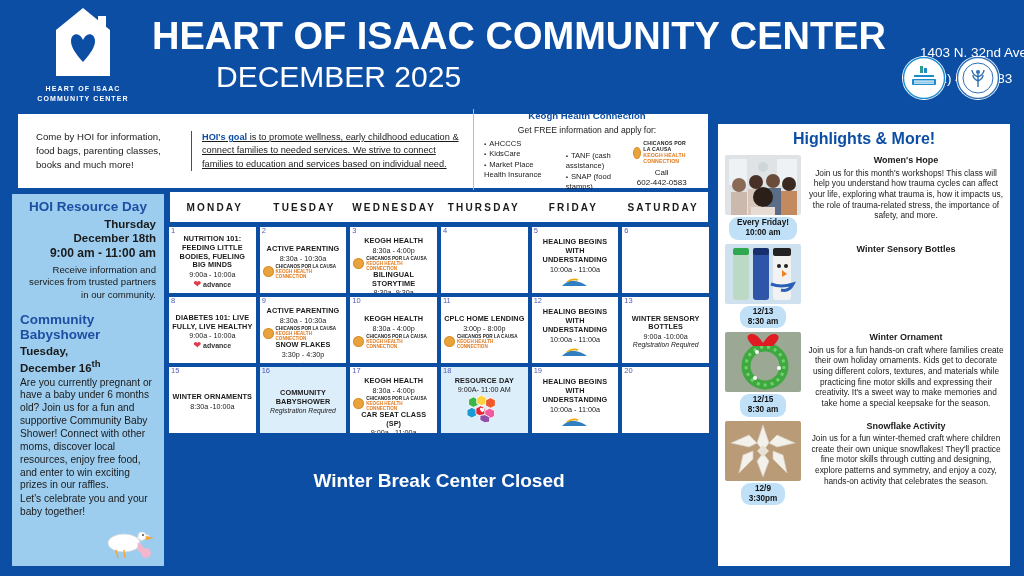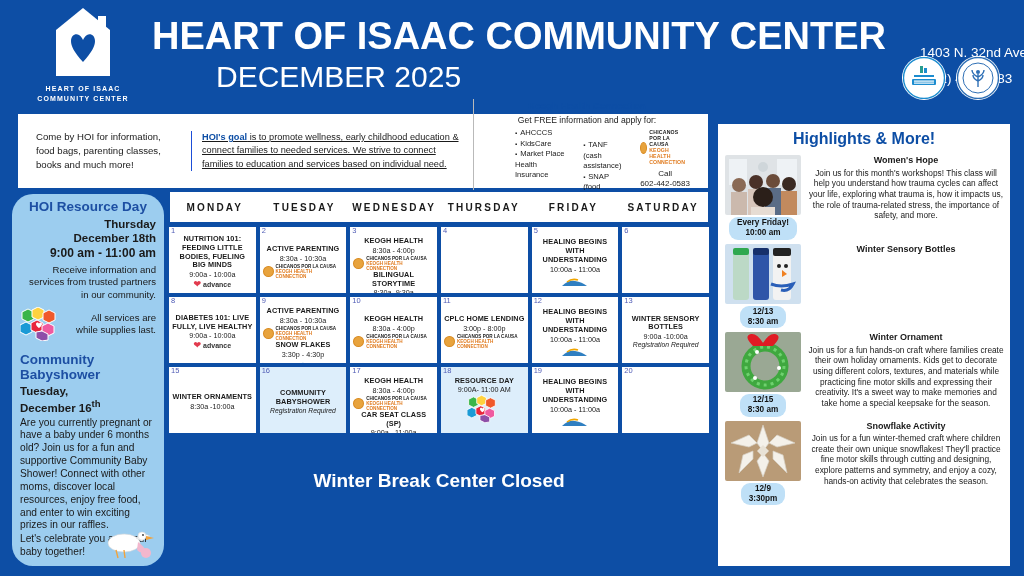--- a/index.html
+++ b/index.html
@@ -35,41 +35,41 @@
     position:absolute; left:18px; top:114px; width:690px; height:74px;
     background:#fff; display:flex; align-items:center; padding:6px 8px;
   }
   .info-col { padding:0 10px; font-size:9.2px; line-height:1.45; }
   .info-col.c1 { flex:0 0 165px; font-size:9.6px; }
   .info-col.c2 { flex:0 0 282px; border-left:1px solid #1d4ed8;text-decoration:underline; }
   .info-col.c3 { flex:1; border-left:1px solid #b9b9b9; text-align:center; }
   .hoi-goal { color:#0d4ea5; font-weight:bold; }
   .keogh-title { color:#0d4ea5; font-weight:bold; font-size:9.6px; }
   .keogh-sub { font-size:8.6px; margin-top:1px; }
-  .keogh-body { display:flex; justify-content:space-between; margin-top:2px; text-align:left; gap:16px;margin-left:31px; }
+  .keogh-body { display:flex; justify-content:space-between; margin-top:2px; text-align:left; gap:16px; }
   .keogh-body ul { list-style:none; font-size:7.6px; line-height:1.38; }
   .keogh-body li::before { content:"\25AA"; font-size:6px; margin-right:3px; vertical-align:middle; }
   .keogh-right { text-align:center; font-size:8px; line-height:1.3; padding-top:2px; }
   .cic-badge { display:inline-flex; align-items:center; gap:2px; }
   .cic-circle { width:12px; height:12px; border-radius:50%; background:#e8a33d; border:1.4px solid #d98b22; display:inline-block; }
   .cic-text { font-size:5.2px; font-weight:bold; line-height:1.15; text-align:left; }
   .cic-text .l1 { color:#1a1a1a; letter-spacing:.2px; }
   .cic-text .l2 { color:#e07b1f; letter-spacing:.1px; }
 
   
   .hl-header {
     position:absolute; left:718px; top:124px; width:292px; height:30px;
     background:#fff; display:flex; align-items:center; justify-content:center;
   }
   .hl-header span { color:#0d4ea5; font-weight:bold; font-size:16px; }
 
   
   .sidebar {
     position:absolute; left:12px; top:194px; width:152px; height:372px;
-    background:#9ccdef; padding:6px 8px; overflow:hidden;border-radius:21px;
+    background:#9ccdef; padding:6px 8px; overflow:hidden;
   }
   .sb-h1 { color:#1d4fa3; font-weight:bold; font-size:13.5px; text-align:center; line-height:1.1; }
   .sb-when { text-align:right; font-weight:bold; font-size:11.5px; line-height:1.25; margin-top:2px; }
   .sb-when .big { font-size:12px; }
   .sb-p { text-align:right; font-size:9.6px; line-height:1.3; margin-top:3px; }
   .sb-row { display:flex; align-items:center; gap:5px; margin-top:6px; }
   .sb-row .txt { font-size:9.6px; line-height:1.3; text-align:right; flex:1; }
   .famicon { width:42px; height:34px; flex:0 0 42px; }
   .sb-h2 { color:#1d4fa3; font-weight:bold; font-size:13.5px; line-height:1.1; margin-top:12px; }
   .sb-date2 { font-weight:bold; font-size:11.5px; line-height:1.18; margin-top:2px; }
@@ -221,37 +221,20 @@
 </div>
 
 <div class="sidebar">
   <div class="sb-h1">HOI Resource Day</div>
   <div class="sb-when">
     <div>Thursday</div>
     <div>December 18th</div>
     <div class="big">9:00 am - 11:00 am</div>
   </div>
   <div class="sb-p">Receive information and services from trusted partners in our community.</div>
-  <div class="sb-row">
-    <span class="famicon">
-      <svg width="42" height="34" viewBox="0 0 42 34">
-        <g stroke="#fff" stroke-width="1">
-          <polygon points="8,2 14,5 14,12 8,15 2,12 2,5" fill="#3ab54a"></polygon>
-          <polygon points="18,0 24,3 24,10 18,13 12,10 12,3" fill="#ffd23f"></polygon>
-          <polygon points="29,3 35,6 35,13 29,16 23,13 23,6" fill="#f0592b"></polygon>
-          <polygon points="6,15 12,18 12,25 6,28 0,25 0,18" fill="#1b9ad6"></polygon>
-          <polygon points="17,13 23,16 23,23 17,26 11,23 11,16" fill="#e8263c"></polygon>
-          <polygon points="28,16 34,19 34,26 28,29 22,26 22,19" fill="#ef5aa0"></polygon>
-          <polygon points="22,24 28,27 28,33 22,34 16,31 16,25" fill="#8e4fa8"></polygon>
-        </g>
-        <path d="M16 17 c0-2 3-2 3 0 c0-2 3-2 3 0 c0 2-3 4-3 4 s-3-2-3-4z" fill="#fff"></path>
-      </svg>
-    </span>
-    <span class="txt">All services are while supplies last.</span>
-  </div>
 
   <div class="sb-h2">Community Babyshower</div>
   <div class="sb-date2">
     <div>Tuesday,</div>
     <div><span>December 16</span><sup>th</sup></div>
   </div>
   <div class="sb-body2">Are you currently pregnant or have a baby under 6 months old? Join us for a fun and supportive Community Baby Shower! Connect with other moms, discover local resources, enjoy free food, and enter to win exciting prizes in our raffles.</div>
   <div class="sb-body2">Let's celebrate you and your baby together!</div>
 
   <span class="stork">

